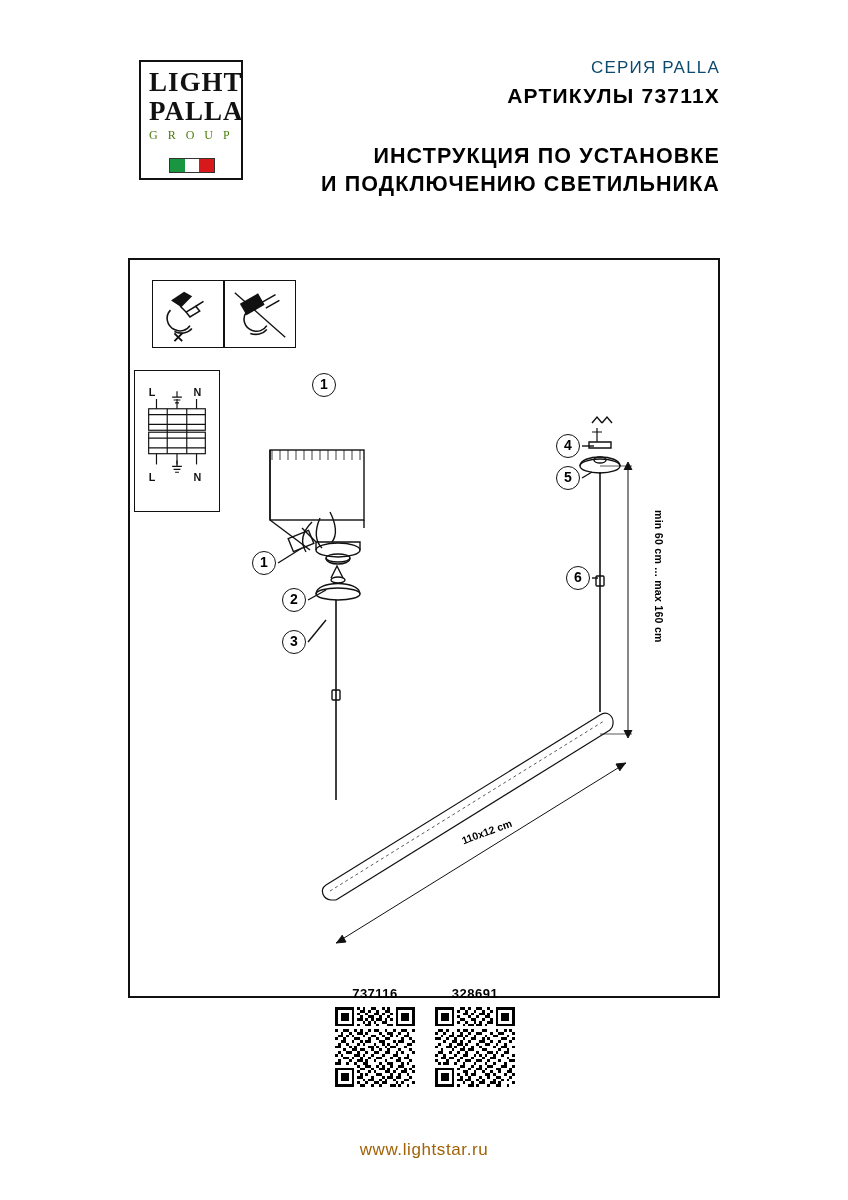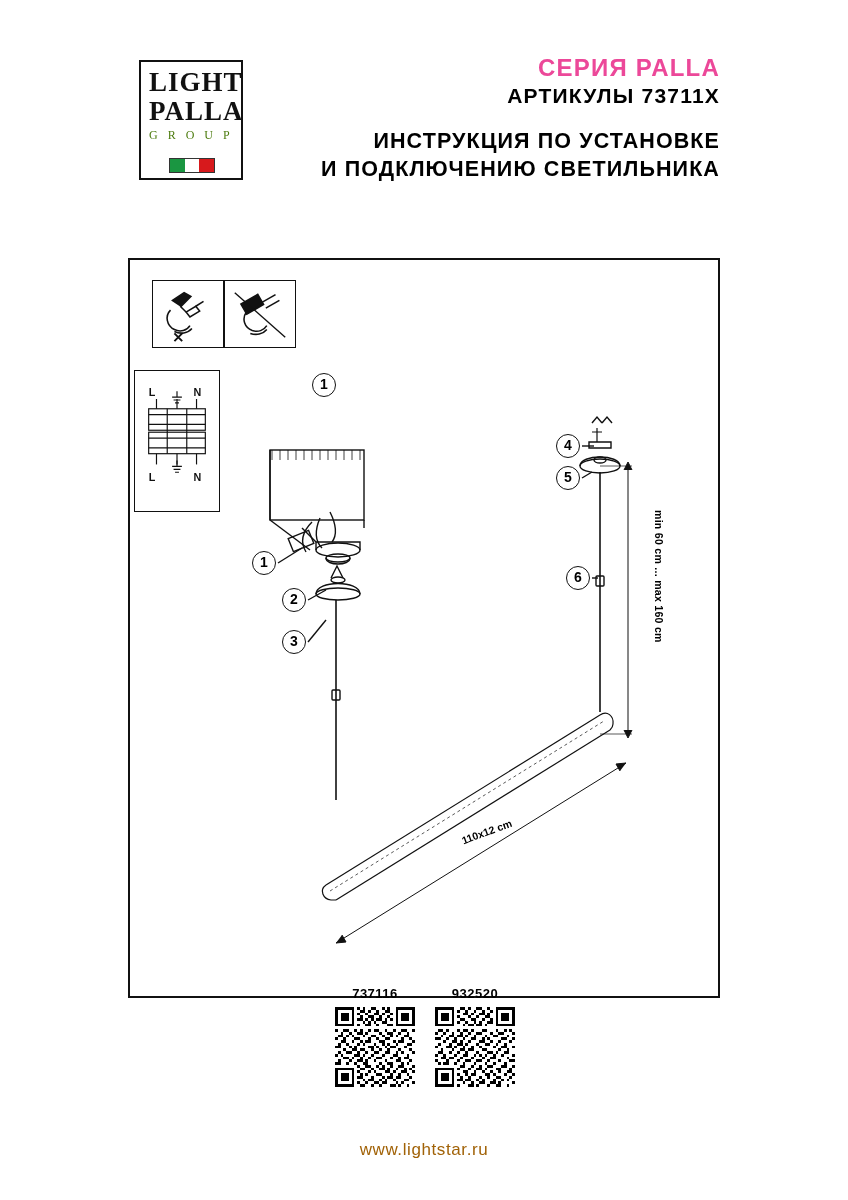--- a/index.html
+++ b/index.html
@@ -67,35 +67,35 @@
   #logo-flag span { flex: 1 1 auto; }
 
   #title-block {
     position: absolute;
     left: 300px;
     top: 55px;
     width: 420px;
     text-align: right;
   }
   .title-series {
-    font-size: 24px;
-    font-weight: bold;
+    font-size: 17px;
+    font-weight: normal;
     letter-spacing: 1.2px;
     line-height: 26px;
-    color: #ec4899;
+    color: #0c4a6e;
   }
   .title-art {
     font-size: 21px;
     font-weight: bold;
     letter-spacing: 1.2px;
     line-height: 30px;
     color: #000;
   }
   .title-main {
-    margin-top: 16px;
+    margin-top: 31px;
     font-size: 21.5px;
     font-weight: bold;
     letter-spacing: 1.1px;
     line-height: 28px;
     color: #000;
   }
 
   
   #main-frame {
     position: absolute;
@@ -600,21 +600,21 @@
           <rect x="13" y="28" width="1" height="1"></rect>
           <rect x="16" y="28" width="1" height="1"></rect>
           <rect x="20" y="28" width="2" height="1"></rect>
           <rect x="23" y="28" width="1" height="1"></rect>
           <rect x="26" y="28" width="1" height="1"></rect>
       </g>
     </svg>
   </div>
 
   <div class="qr-item" id="qr-item-1">
-    <div class="qr-code-label">932520</div>
+    <div class="qr-code-label">328691</div>
     <svg class="qr-img" viewBox="0 0 29 29" shape-rendering="crispEdges">
       <rect width="29" height="29" fill="#fff"></rect>
       <g fill="#000">
         <rect x="0" y="0" width="7" height="1"></rect>
           <rect x="0" y="6" width="7" height="1"></rect>
         <rect x="0" y="0" width="1" height="7"></rect>
           <rect x="6" y="0" width="1" height="7"></rect>
         <rect x="2" y="2" width="3" height="3"></rect>
         <rect x="22" y="0" width="7" height="1"></rect>
           <rect x="22" y="6" width="7" height="1"></rect>

